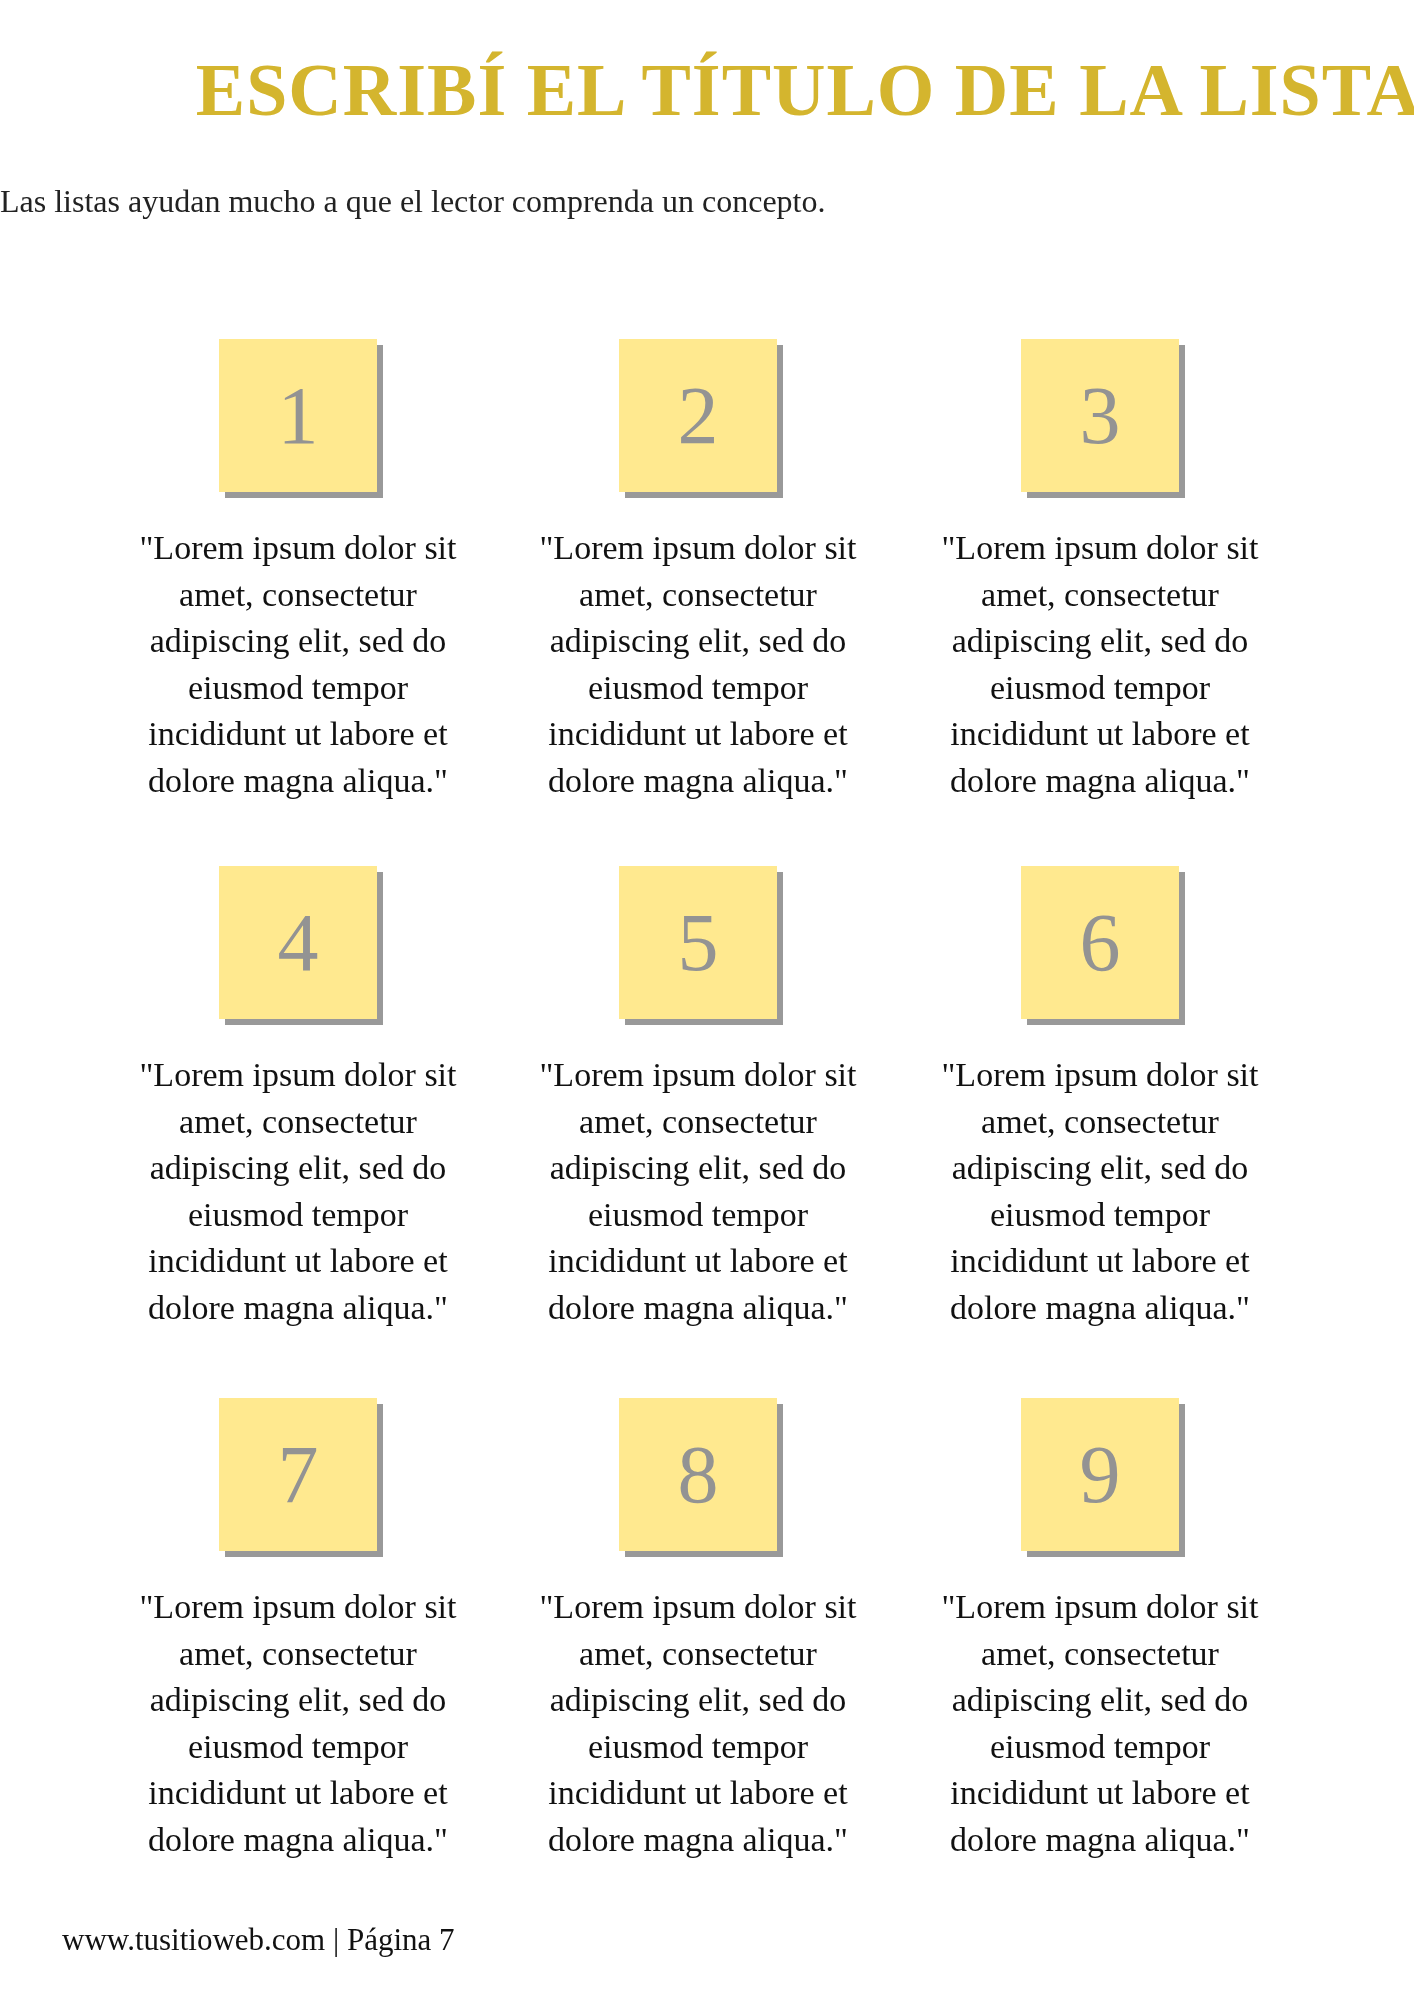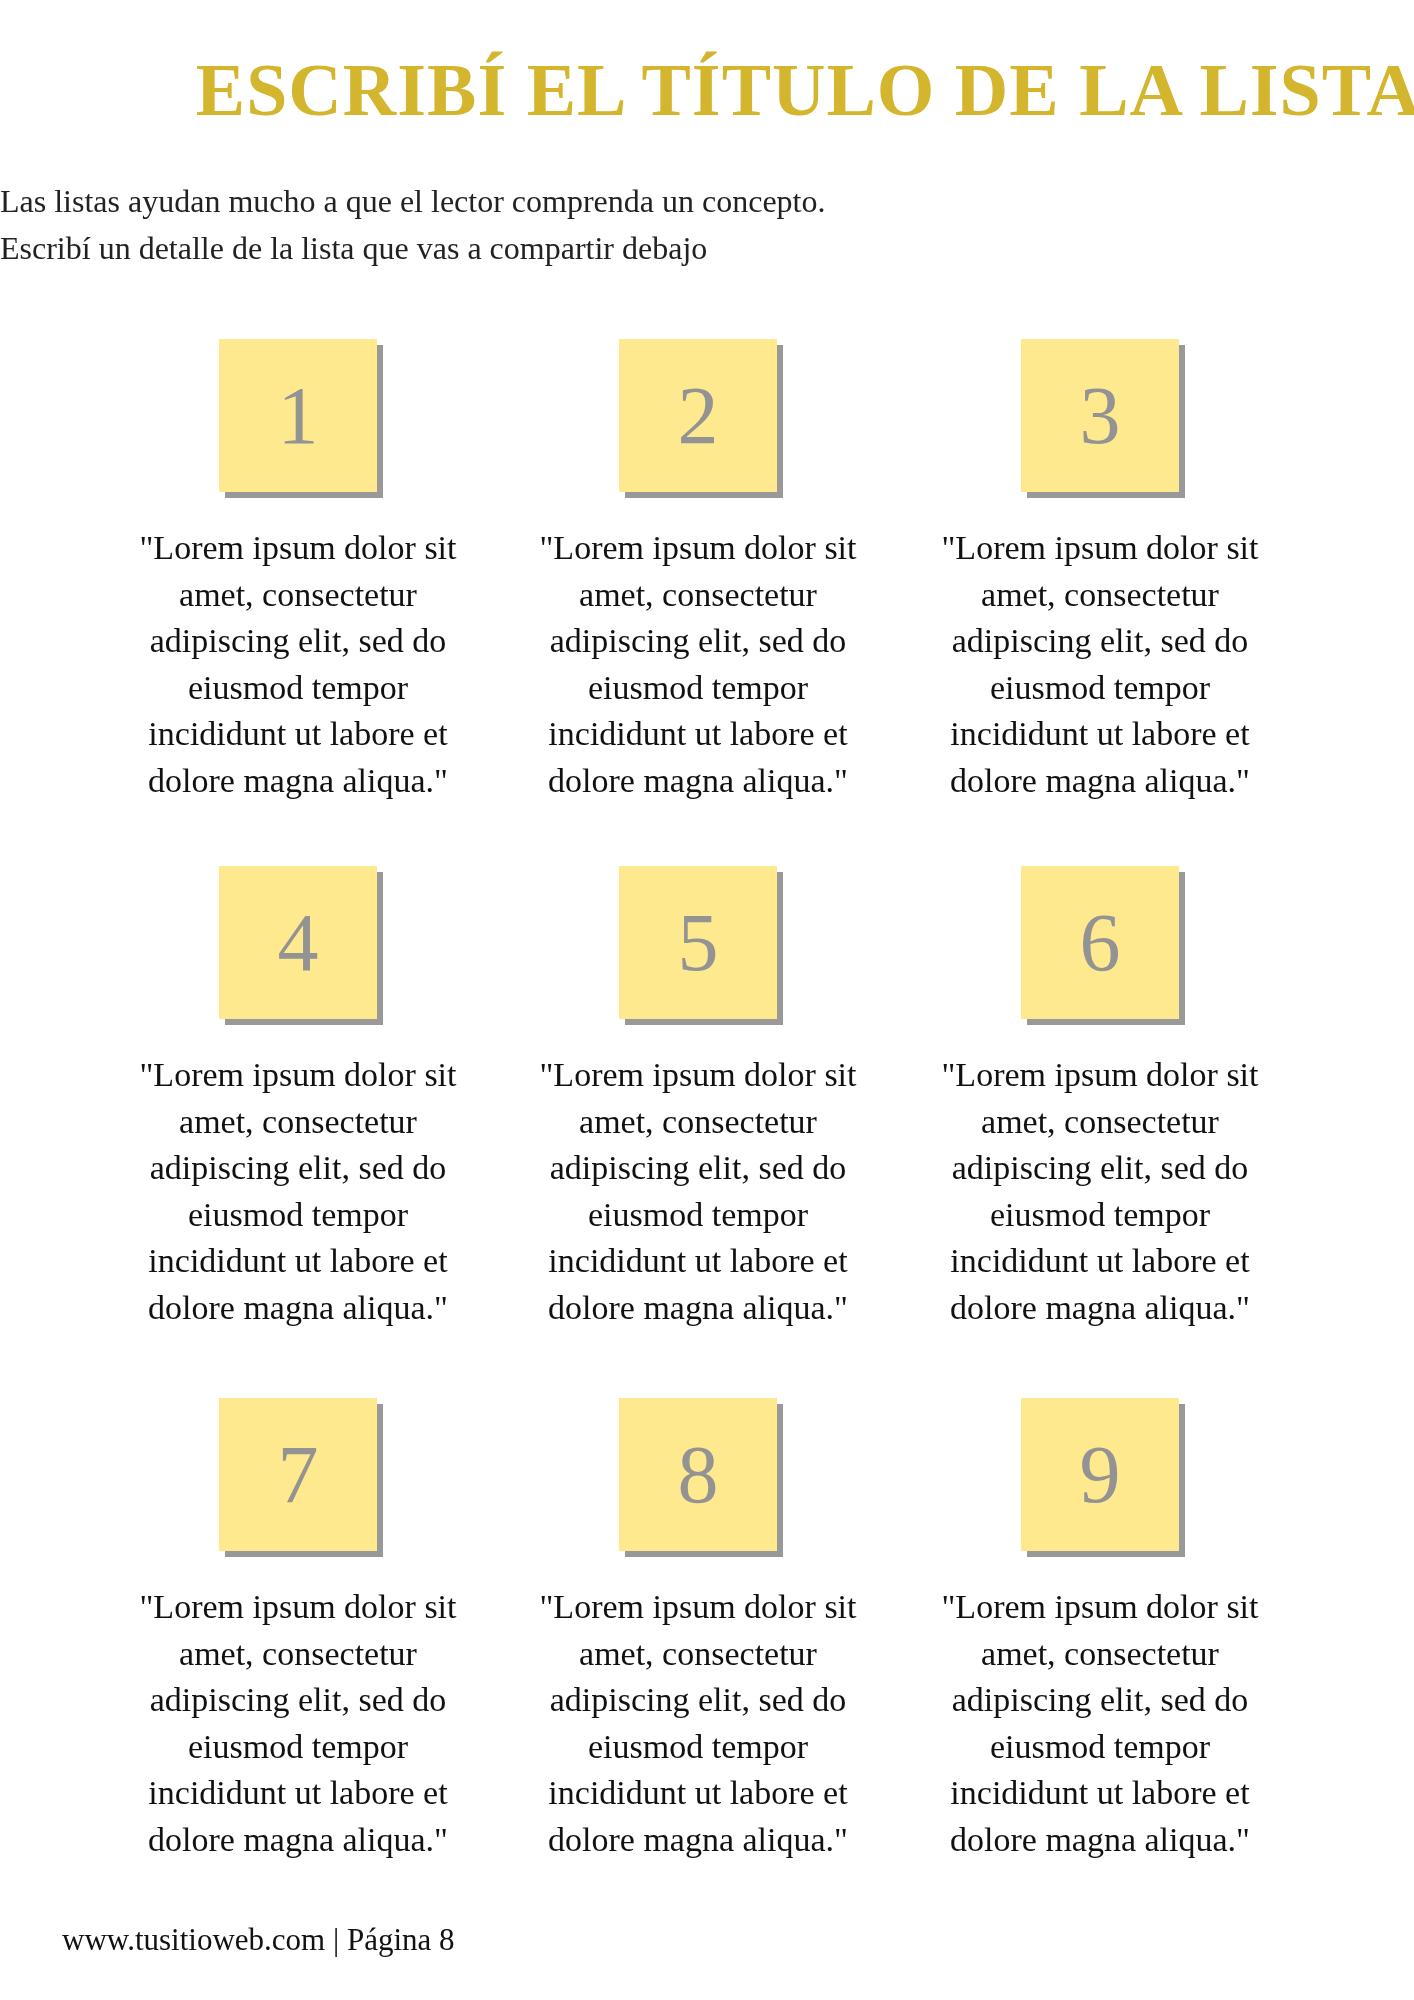--- a/index.html
+++ b/index.html
@@ -15,21 +15,20 @@
     .item-text span { display: block; }
     .footer { position: absolute; left: 62px; top: 1920px; font-family: "Liberation Serif", serif; font-size: 31px; line-height: 40px; color: #111; }
   </style>
 </head>
 <body>
 
 <h1 class="title" style="color: rgb(212, 181, 46); margin: 0px;">ESCRIBÍ EL TÍTULO DE LA LISTA</h1>
 
 <div class="subtitle">
   <span>Las listas ayudan mucho a que el lector comprenda un concepto.</span>
-  <span>Escribí un detalle de la lista que vas a compartir debajo</span>
 </div>
 
 <div id="list">
     <div class="item" style="left: 98px; top: 0px;">
       <div class="box-wrap" style="left: 121px; top: 339px;">
         <div class="box-shadow" style="background: rgb(153, 153, 153);"></div>
         <div class="box" style="background: rgb(255, 233, 143); color: rgb(147, 147, 147);">1</div>
       </div>
       <div class="item-text" style="top: 525px;">
         <span>"Lorem ipsum dolor sit</span>
@@ -147,13 +146,13 @@
         <span>"Lorem ipsum dolor sit</span>
         <span>amet, consectetur</span>
         <span>adipiscing elit, sed do</span>
         <span>eiusmod tempor</span>
         <span>incididunt ut labore et</span>
         <span>dolore magna aliqua."</span>
       </div>
     </div>
   </div>
 
-<div class="footer">www.tusitioweb.com | Página 8</div>
+<div class="footer">www.tusitioweb.com | Página 7</div>
 
 </body></html>

